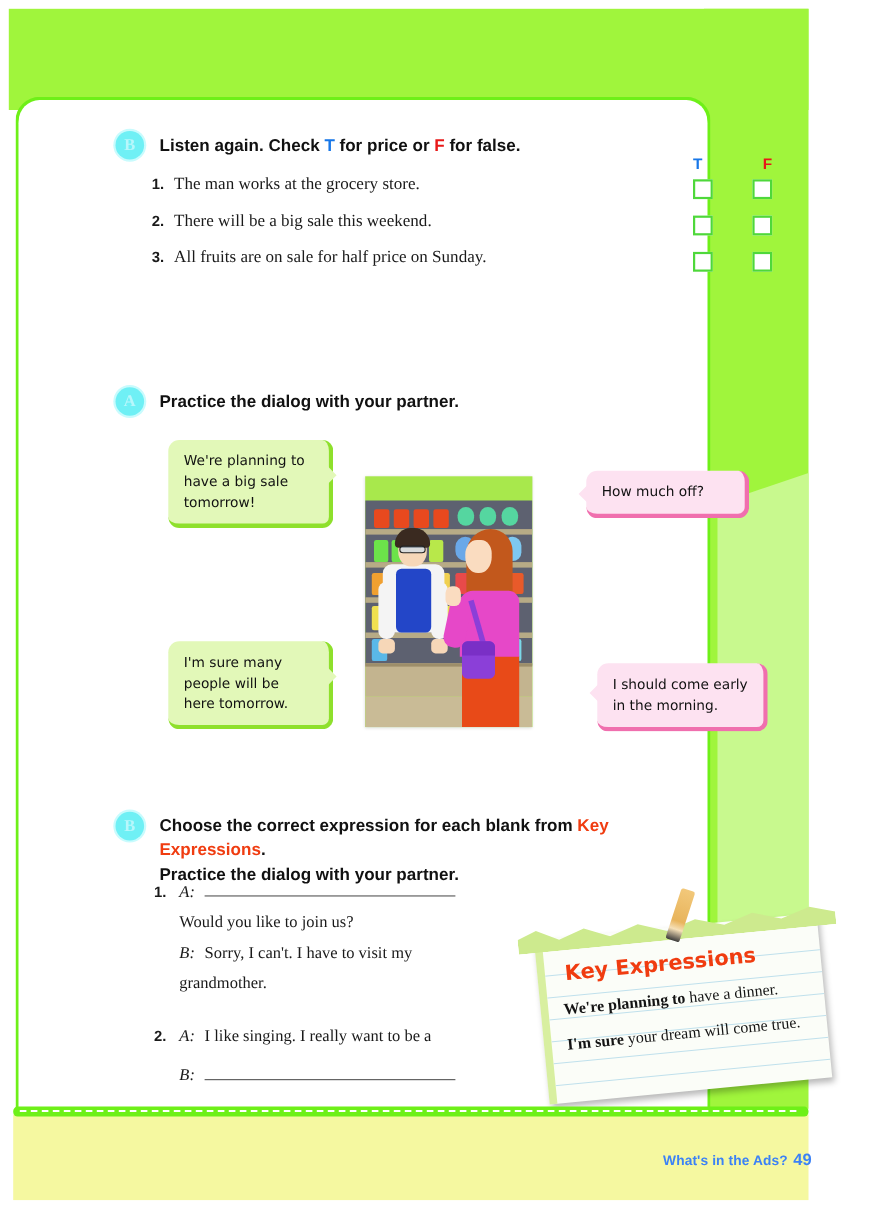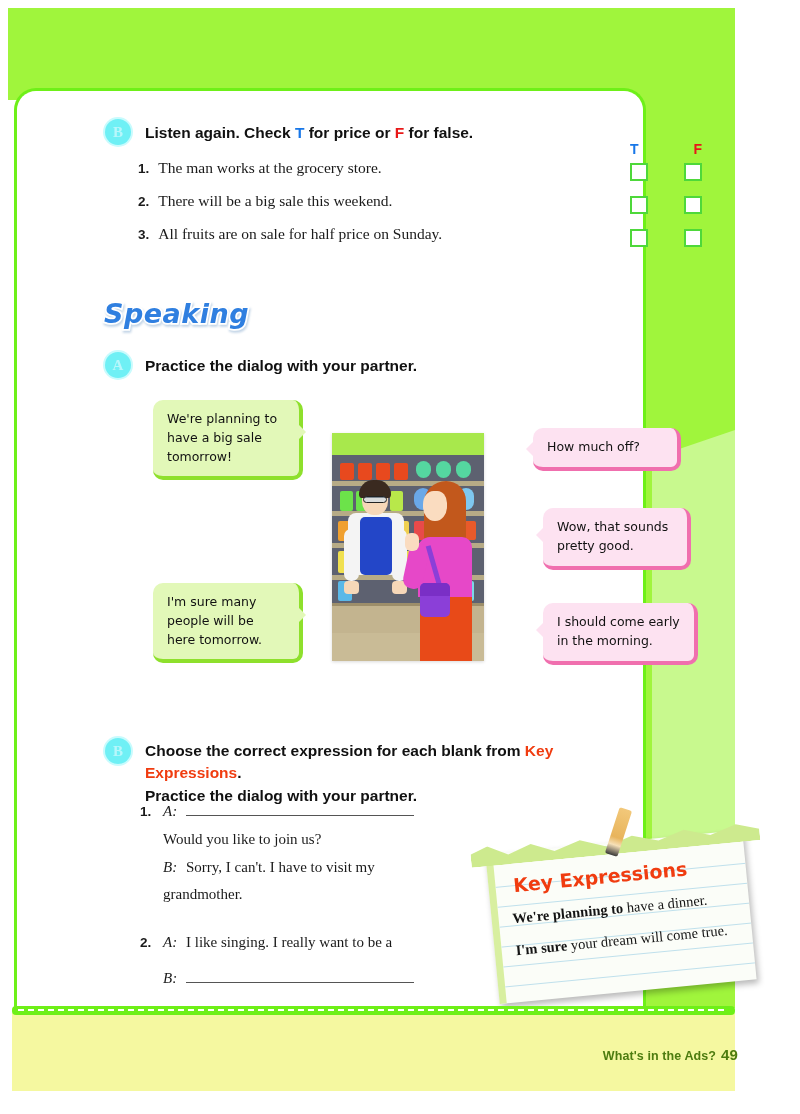--- a/index.html
+++ b/index.html
@@ -69,21 +69,21 @@
     background: #6ef018;
     border-radius: 4px;
   }
   .yellow-band-dash {
     position: absolute; left: 18px; top: 1009px;
     width: 706px; height: 0;
     border-top: 2px dashed #ffffff;
   }
   .footer-text {
     position: absolute; right: 62px; top: 1046px;
-    font-size: 12.5px; font-weight: bold; color: #4d7c0f;
+    font-size: 12.5px; font-weight: bold; color: #3b82f6;
     letter-spacing: .1px;
   }
   .footer-text .pg { font-size: 15px; margin-left: 5px; }
 
   
   .badge {
     width: 26px; height: 26px; border-radius: 50%;
     background: #6ff0f5;
     box-shadow: 0 0 0 2px #c9fbfd;
     display: flex; align-items: center; justify-content: center;
@@ -316,32 +316,30 @@
     <div class="tf-row">
       <span class="cbox"></span>
       <span class="cbox"></span>
     </div>
     <div class="tf-row">
       <span class="cbox"></span>
       <span class="cbox"></span>
     </div>
   </div>
 
-  <div class="speaking">Speaking</div>
 
   <div class="speak-a ex-head">
     <div class="badge">A</div>
     <div class="htext">Practice the dialog with your partner.</div>
   </div>
 
   <div class="dialog-area">
     <div class="bubble green b-g1">We're planning to have a big sale tomorrow!</div>
     <div class="bubble green b-g3">I'm sure many people will be here tomorrow.</div>
     <div class="bubble pink  b-p1">How much off?</div>
-    <div class="bubble pink  b-p2">Wow, that sounds pretty good.</div>
     <div class="bubble pink  b-p3">I should come early in the morning.</div>
   </div>
 
   <div class="illus">
     <div class="shelf-wall"></div>
     <div class="shelf-board" style="top:48px"></div>
     <div class="shelf-board" style="top:78px"></div>
     <div class="shelf-board" style="top:110px"></div>
     <div class="shelf-board" style="top:142px"></div>
     <div class="prod" style="left:8px;top:30px;width:14px;height:17px;background:#e8491e"></div>

